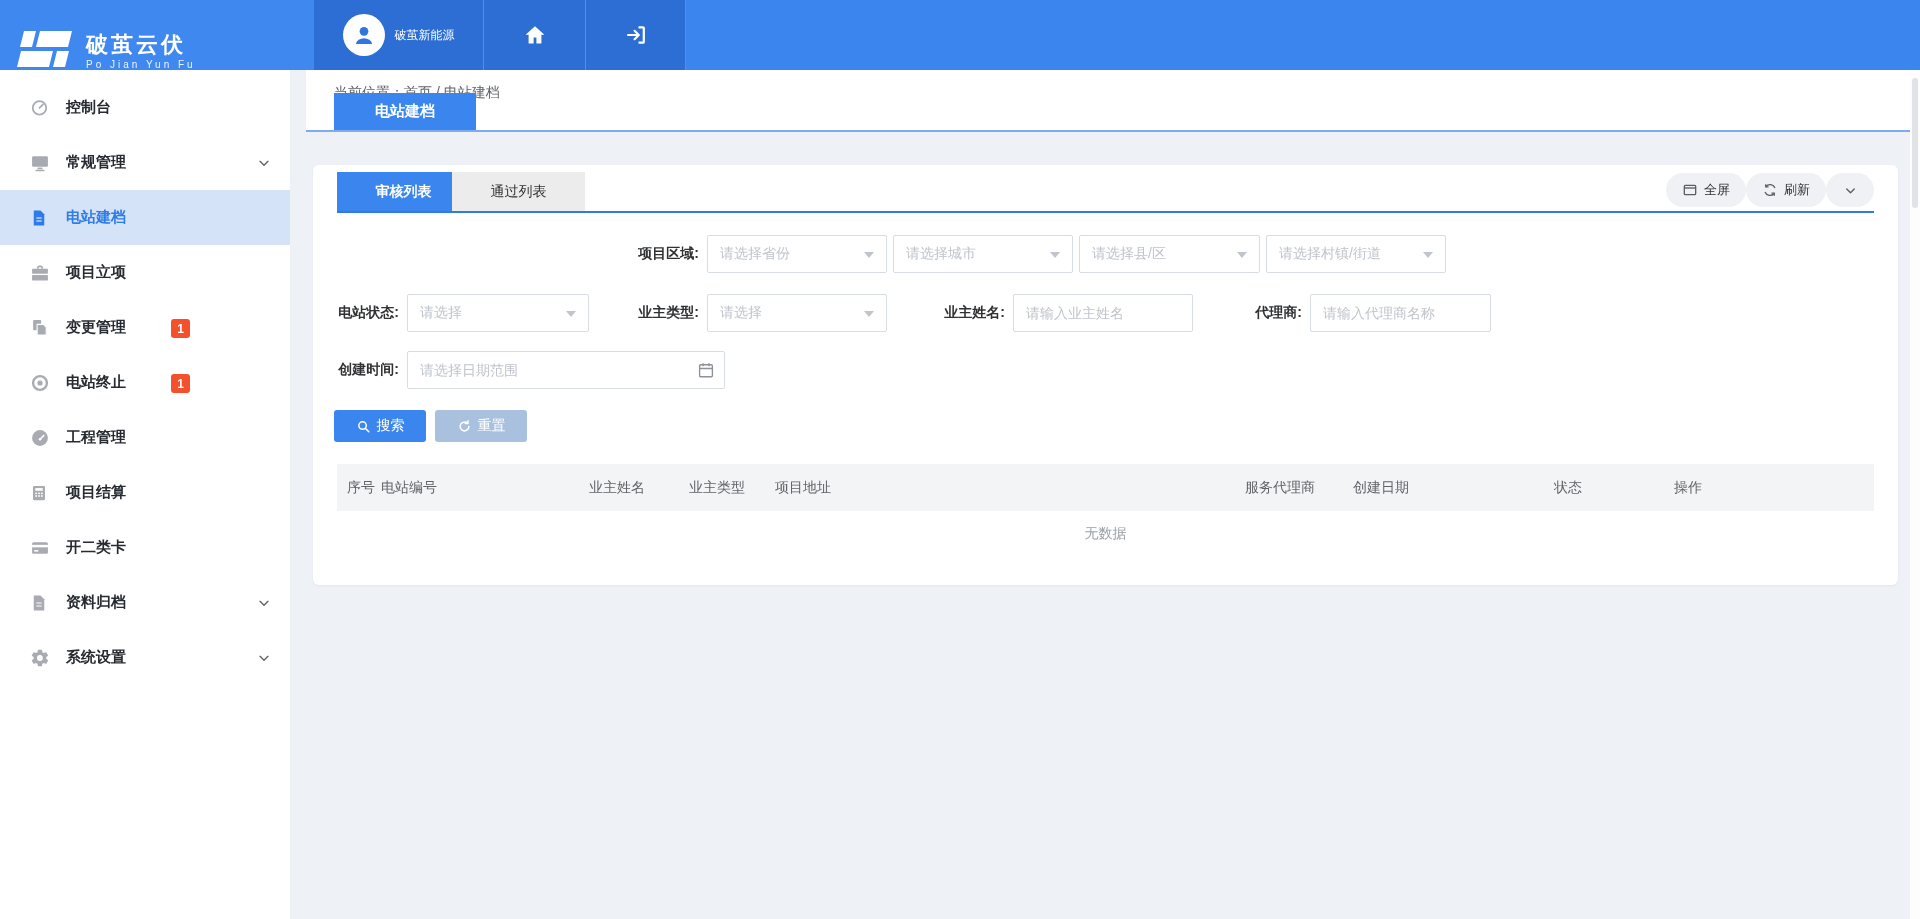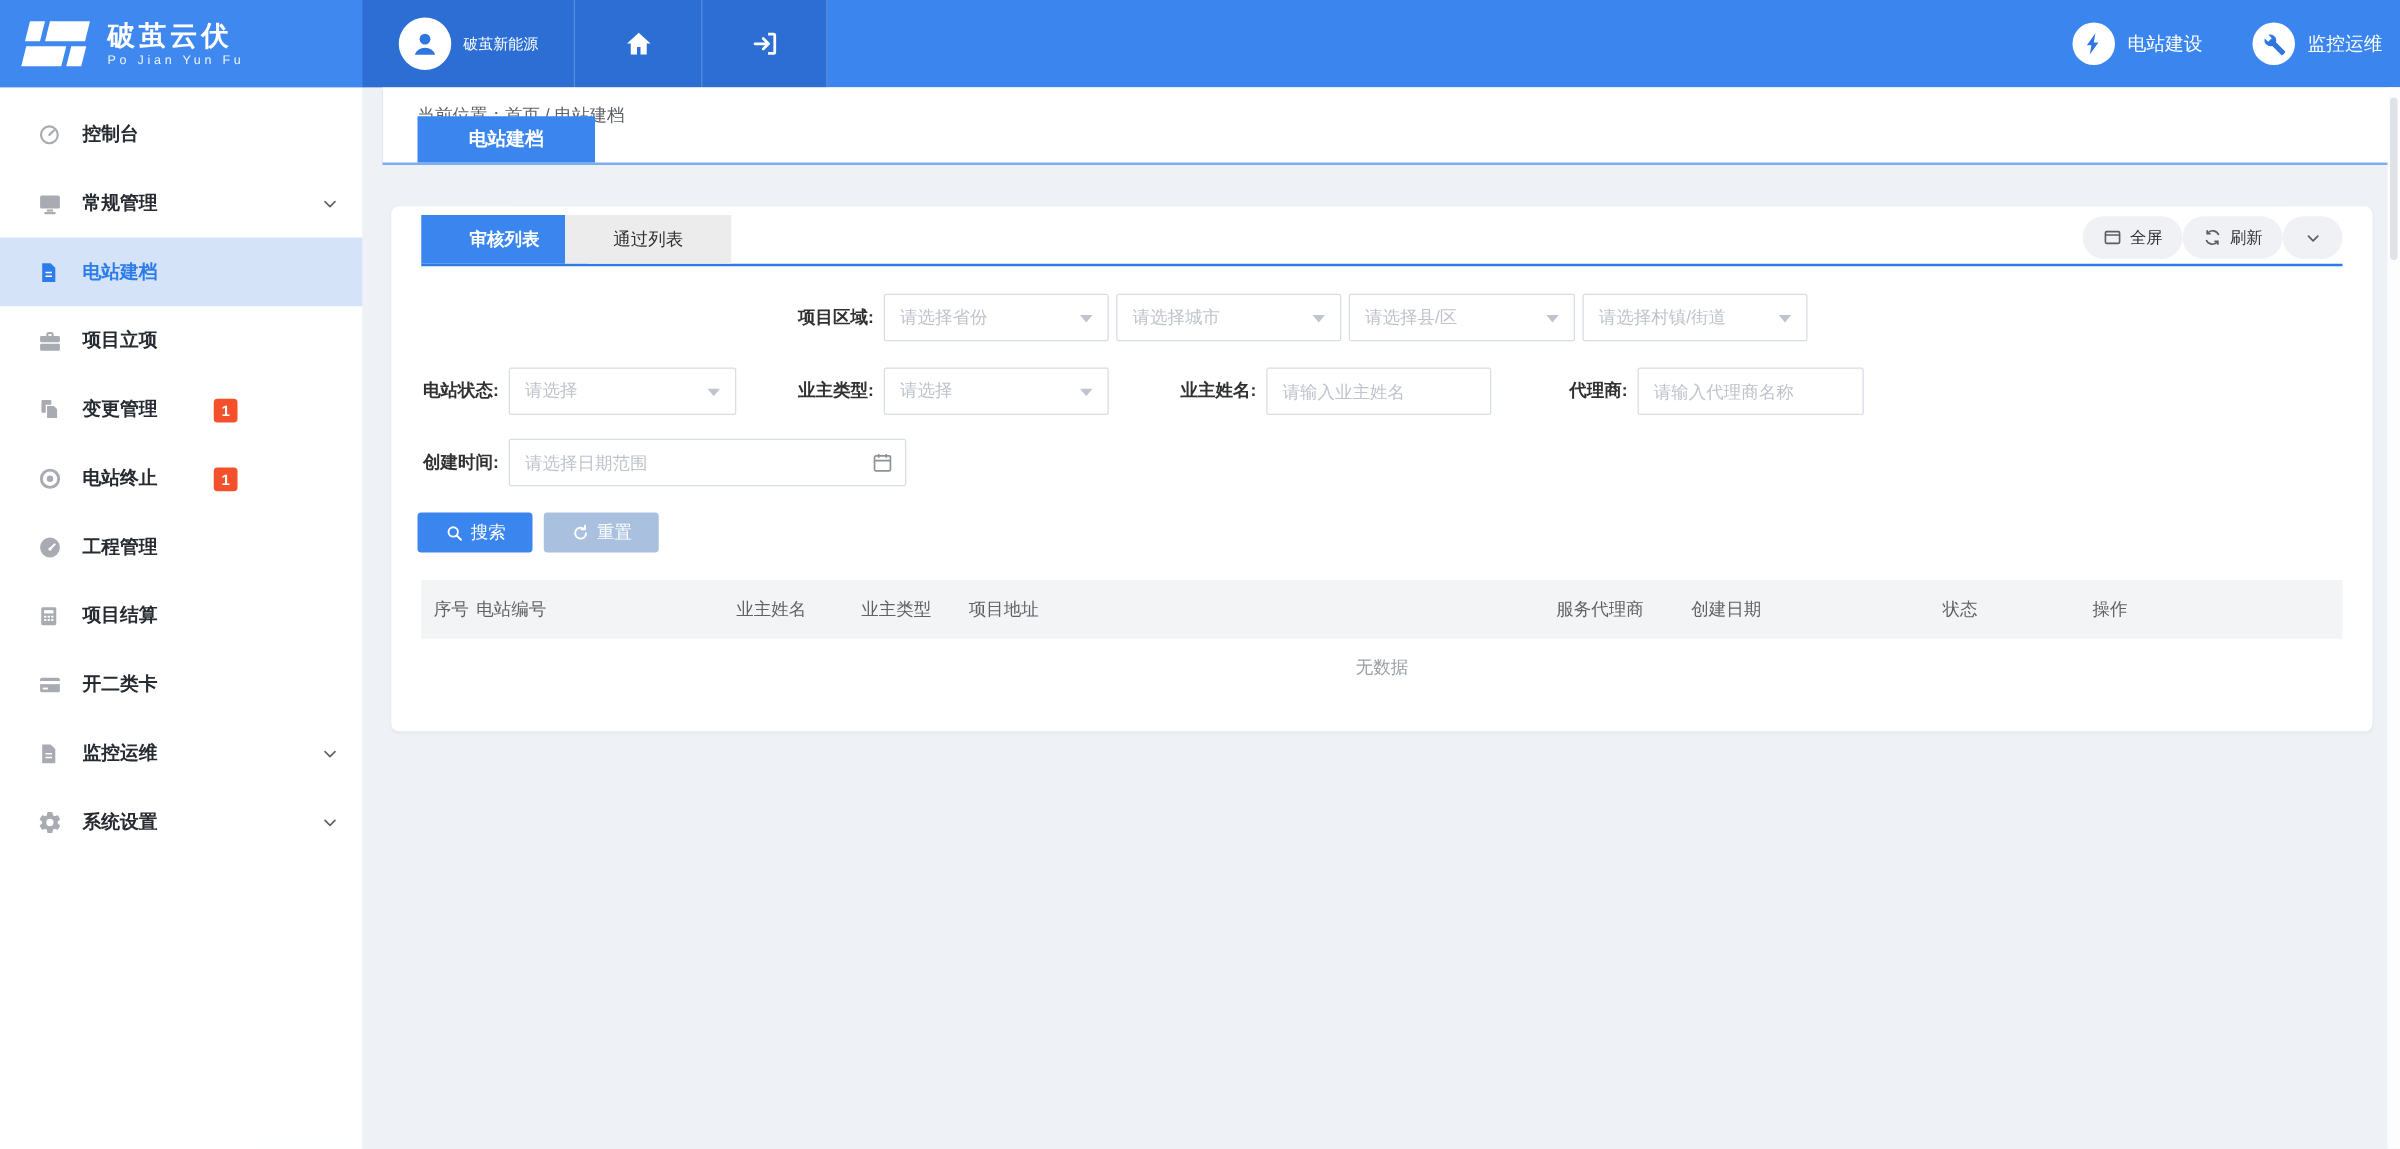--- a/index.html
+++ b/index.html
@@ -1,21 +1,21 @@
 <!DOCTYPE html>
 <html><head>
 <meta charset="utf-8">
 <style>
   * { margin:0; padding:0; box-sizing:border-box; }
   html,body { width:1920px; height:919px; overflow:hidden; background:#eef1f5;
     font-family:"Liberation Sans","DejaVu Sans",sans-serif; }
 
   
   .topbar { position:absolute; left:0; top:0; width:1920px; height:70px; background:#3a86ee; display:flex; }
-  .logo-sec { width:290px; height:70px; background:#3e88ef; display:flex; align-items:center; padding-left:18px; }
+  .logo-sec { width:314px; height:70px; background:#3e88ef; display:flex; align-items:flex-end; padding-left:18px; }
   .logo-mark { position:relative; width:56px; height:42px; flex:0 0 auto; }
   .logo-mark i { position:absolute; background:#fff; transform:skewX(-14deg); }
   .logo-mark .a { left:4px;  top:3px;  width:12px; height:16px; }
   .logo-mark .b { left:20px; top:3px;  width:32px; height:16px; }
   .logo-mark .c { left:1px;  top:23px; width:32px; height:16px; }
   .logo-mark .d { left:37px; top:23px; width:12px; height:16px; }
   .logo-txt { margin-left:12px; color:#fff; }
   .logo-txt .t1 { font-size:22px; font-weight:700; letter-spacing:3px; line-height:24px; }
   .logo-txt .t2 { font-size:10px; letter-spacing:3px; opacity:.9; margin-top:2px; }
   .tb-cell { height:70px; background:#2c6ed4; display:flex; align-items:center; justify-content:center;
@@ -119,38 +119,20 @@
         <path d="M12 3.2 2.6 11.8h3v8.7h5v-5.9h2.8v5.9h5v-8.7h3z"></path>
       </svg>
   </div>
   <div class="tb-cell tb-login">
     <svg width="24" height="24" viewBox="0 0 24 24" fill="none" stroke="#fff" stroke-width="2.2">
         <path d="M14.5 4.3H19a.8.8 0 0 1 .8.8v13.8a.8.8 0 0 1-.8.8h-4.5"></path>
         <path d="M4 12h10.2M10.6 7.8l4.2 4.2-4.2 4.2" stroke-linecap="round" stroke-linejoin="round"></path>
       </svg>
   </div>
   <div class="tb-spacer"></div>
-  <div class="tb-actions">
-    <div class="tb-action">
-      <span class="circ">
-        <svg width="20" height="20" viewBox="0 0 24 24" fill="#2f76e0">
-            <path d="M13.6 1.8 5.4 13.4h4.3L8.2 22.4l8.3-11.7h-4.4z"></path>
-          </svg>
-      </span>
-      <span>电站建设</span>
-    </div>
-    <div class="tb-action">
-      <span class="circ">
-        <svg width="19" height="19" viewBox="0 0 24 24" fill="#2f76e0">
-            <path d="M22.7 19l-9.1-9.1a6.1 6.1 0 0 0-7.6-7.6l3.4 3.4-3.7 3.7L2.3 6a6.1 6.1 0 0 0 7.6 7.6l9.1 9.1c.4.4 1 .4 1.4 0l2.3-2.3c.4-.4.4-1 0-1.4z"></path>
-          </svg>
-      </span>
-      <span>监控运维</span>
-    </div>
-  </div>
 </header>
 
 <nav class="sidebar">
   <div class="side-item">
     <span class="ic">
         <svg width="19" height="19" viewBox="0 0 24 24">
           <circle cx="12" cy="12.5" r="8.5" fill="none" stroke="currentColor" stroke-width="2.2"></circle>
           <path d="M12 12.5l4.5-4.5" stroke="currentColor" stroke-width="2.2" stroke-linecap="round"></path>
         </svg>
       </span>
@@ -245,21 +227,21 @@
       </span>
     <span class="lb">开二类卡</span>
   </div>
   <div class="side-item">
     <span class="ic">
         <svg width="18" height="18" viewBox="0 0 24 24">
           <path d="M5 2h9l5 5v15H5z" fill="currentColor"></path>
           <path d="M8.5 12h7M8.5 16h7" stroke="#fff" stroke-width="1.6"></path>
         </svg>
       </span>
-    <span class="lb">监控运维</span>
+    <span class="lb">资料归档</span>
     <span class="chev"><svg width="16" height="16" viewBox="0 0 24 24">
           <path d="M6 9.5l6 6 6-6" fill="none" stroke="currentColor" stroke-width="2" stroke-linecap="round" stroke-linejoin="round"></path>
         </svg></span>
   </div>
   <div class="side-item">
     <span class="ic">
         <svg width="20" height="20" viewBox="0 0 24 24">
           <path fill="currentColor" d="M19.4 13c.04-.32.06-.66.06-1s-.02-.68-.07-1l2.1-1.65c.2-.15.25-.42.12-.64l-2-3.46c-.12-.22-.39-.3-.61-.22l-2.49 1a7.3 7.3 0 0 0-1.73-1l-.38-2.65A.49.49 0 0 0 13.9 2h-4c-.25 0-.45.18-.49.42L9.03 5.07c-.63.26-1.2.6-1.73 1l-2.49-1a.5.5 0 0 0-.61.22l-2 3.46c-.13.22-.07.49.12.64L4.42 11c-.05.32-.07.66-.07 1s.02.68.07 1l-2.1 1.65c-.2.15-.25.42-.12.64l2 3.46c.12.22.39.3.61.22l2.49-1c.53.4 1.1.74 1.73 1l.38 2.65c.04.24.24.42.49.42h4c.25 0 .45-.18.49-.42l.38-2.65c.63-.26 1.2-.6 1.73-1l2.49 1c.22.08.49 0 .61-.22l2-3.46c.13-.22.07-.49-.12-.64L19.4 13zM11.9 15.5a3.5 3.5 0 1 1 0-7 3.5 3.5 0 0 1 0 7z"></path>
         </svg>
       </span>

